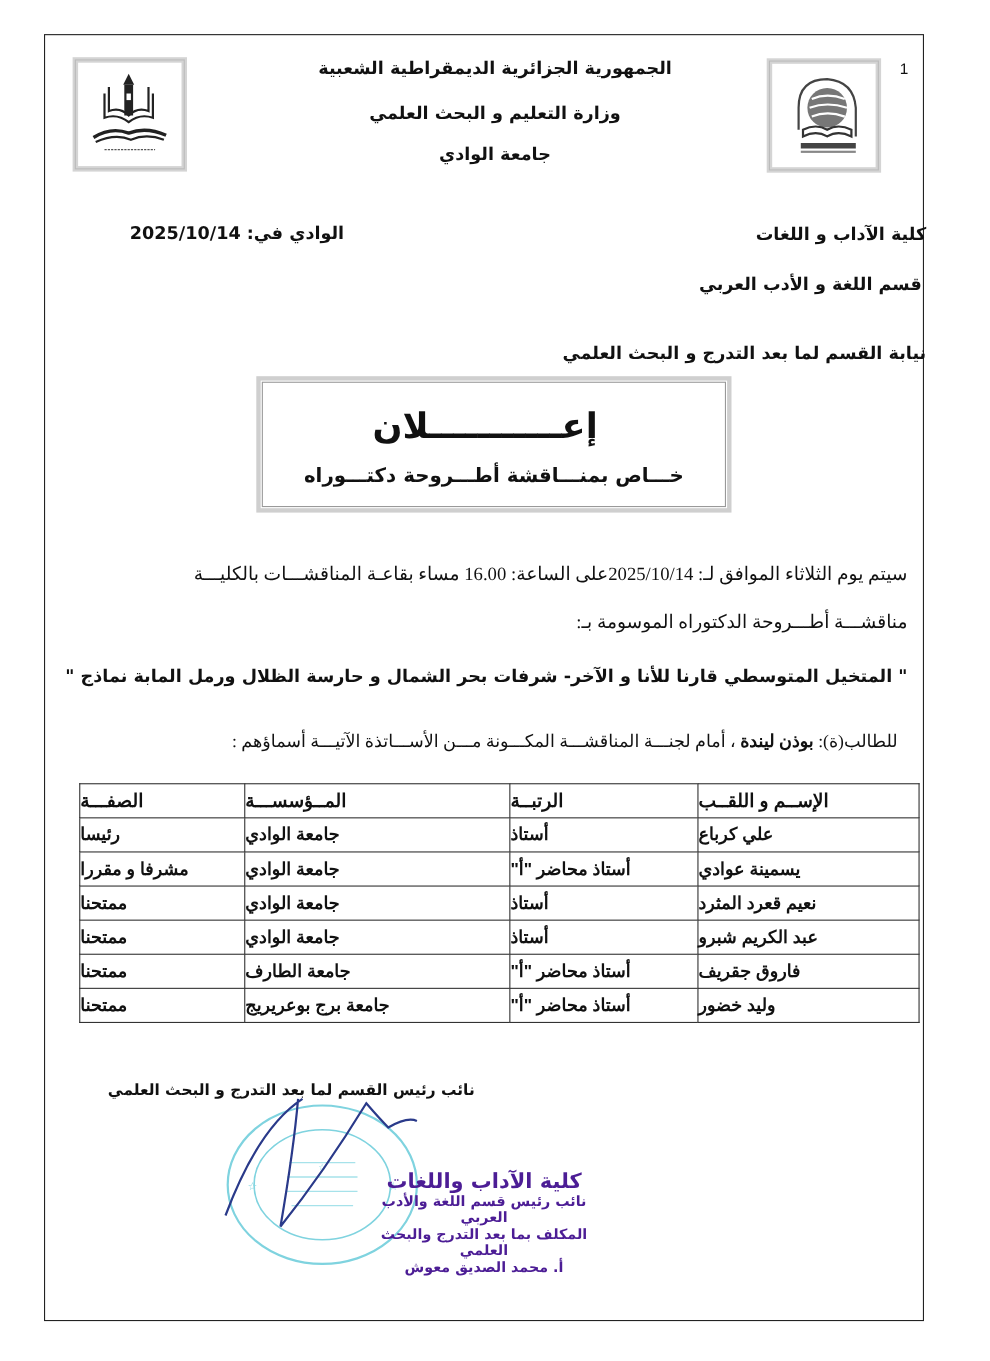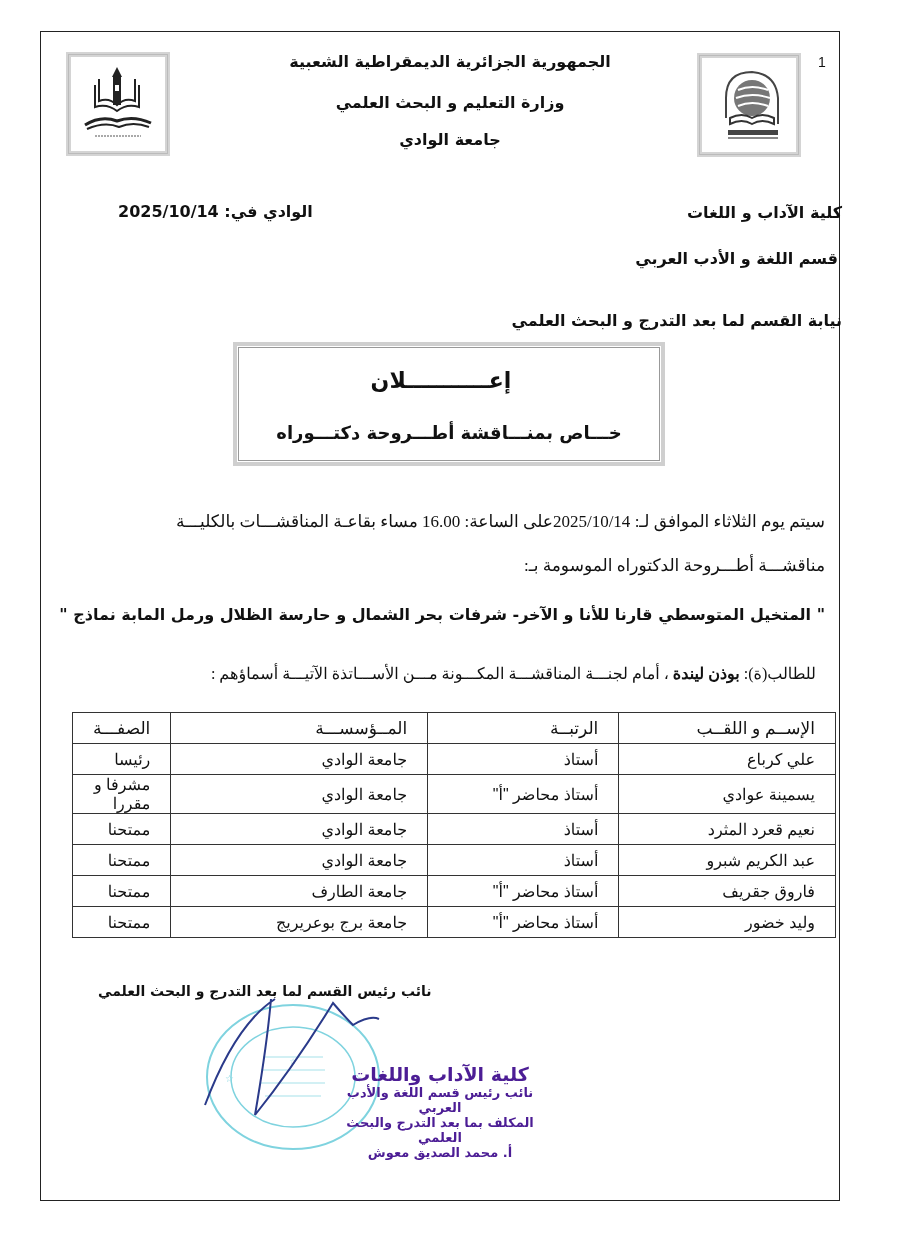--- a/index.html
+++ b/index.html
@@ -27,32 +27,32 @@
     font-weight:bold; font-size:16px; font-family:"DejaVu Sans", sans-serif;
   }
   .abs { position:absolute; }
   .bold { font-weight:bold; }
   .announce-box {
     position:absolute; left:233px; top:342px; width:432px; height:124px;
     border:4px solid #cfcfcf; outline:1px solid #999; outline-offset:-6px; box-sizing:border-box;
     text-align:center;
   }
   .announce-title {
-    position:absolute; left:0; right:16px; top:22px; font-size:22px; font-weight:bold; letter-spacing:0;
+    position:absolute; left:0; right:16px; top:22px; font-size:32px; font-weight:bold; letter-spacing:0;
   }
   .announce-sub {
     position:absolute; left:0; right:0; top:76px; font-size:18px; font-weight:bold; letter-spacing:2px;
   }
   .body-line { position:absolute; right:75px; font-size:17px; font-family:"Liberation Serif", "DejaVu Serif", serif; }
   table.committee {
     position:absolute; left:72px; top:712px; width:764px; border-collapse:collapse;
     font-size:16px; font-family:"Liberation Sans", sans-serif;
   }
   table.committee td, table.committee th {
-    border:1.3px solid #333; height:30px; padding:0 20px; text-align:right; font-weight:normal;
+    border:1.3px solid #333; height:30px; padding:0 0; text-align:left; font-weight:bold;
   }
   table.committee th { font-size:17px; }
   .signature-title { position:absolute; left:98px; top:983px; font-size:14px; font-weight:bold; }
   .stamp-ring { position:absolute; left:203px; top:1002px; }
   .signature-ink { position:absolute; left:195px; top:985px; }
   .stamp-text {
     position:absolute; left:330px; top:1063px; width:220px; color:#4c1d95; font-weight:bold; text-align:center;
   }
   .stamp-text .l1 { font-size:19px; }
   .stamp-text .l2, .stamp-text .l3 { font-size:13px; }

